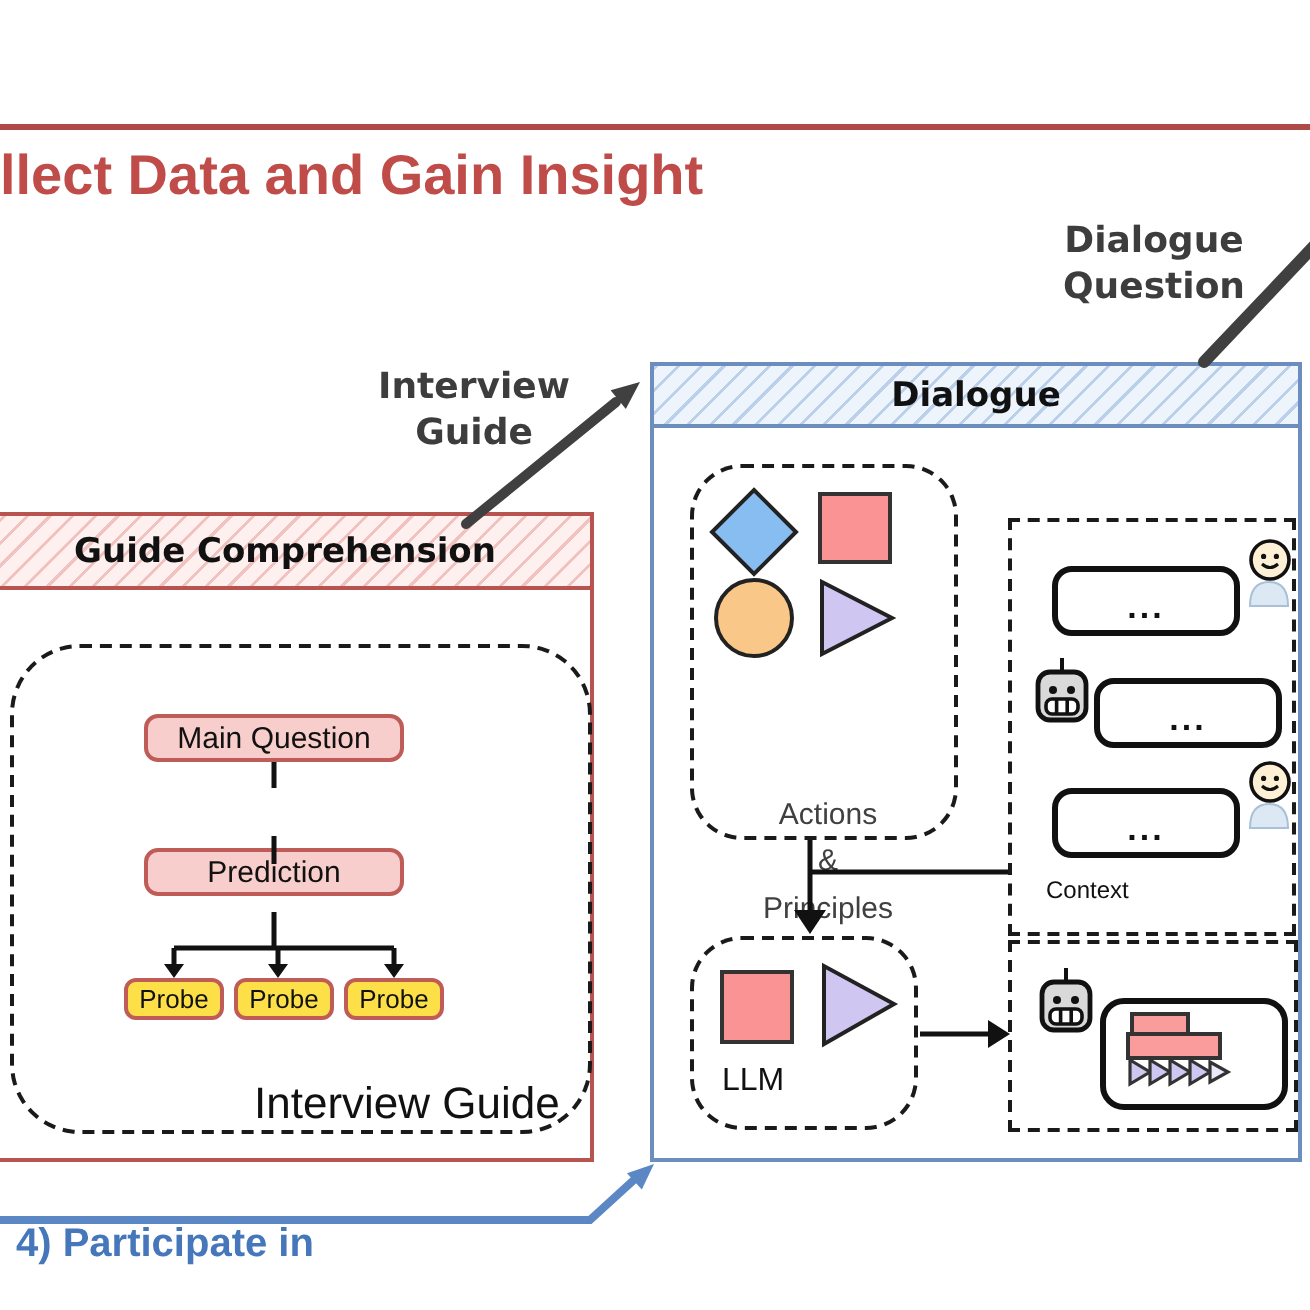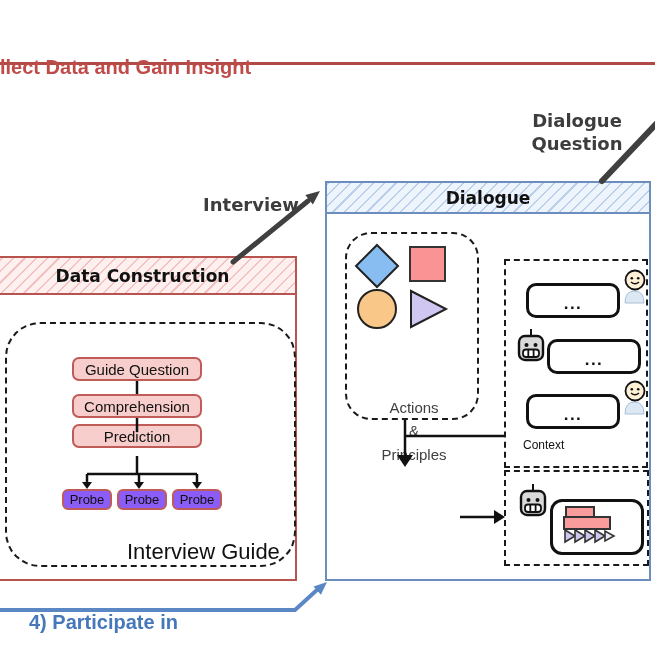--- a/index.html
+++ b/index.html
@@ -4,28 +4,28 @@
 <style>
   html,body{margin:0;padding:0;background:#fff;}
   #canvas{
     position:relative;width:655px;height:655px;background:#fff;overflow:hidden;
     font-family:"Liberation Sans",sans-serif;
   }
   .abs{position:absolute;}
 
   
   #top-line{left:0;top:62px;width:655px;height:3px;background:#b04a47;}
-  #top-heading{left:0;top:56px;font-size:20px;font-weight:bold;color:#bf4c49;white-space:nowrap;}
+  #top-heading{left:0;top:72px;font-size:28px;font-weight:bold;color:#bf4c49;white-space:nowrap;}
 
   .big-label{
     font-family:"DejaVu Sans",sans-serif;font-weight:bold;font-size:18px;color:#3d3d3d;
     text-align:center;line-height:1.25;
   }
   #dialogue-history-label{left:517px;top:110px;width:120px;}
-  #interview-guide-label{left:192px;top:183px;width:118px;margin-top:11px;}
+  #interview-guide-label{left:178px;top:183px;width:118px;}
 
   
   .panel{background:#fff;box-sizing:border-box;}
   #guide-panel{left:-12px;top:256px;width:309px;height:325px;border:2px solid #b85450;}
   #guide-header{
     position:absolute;left:0;top:0;right:0;height:37px;box-sizing:border-box;
     border-bottom:2.5px solid #b85450;
     background-color:#fdf0ef;
     background-image:repeating-linear-gradient(135deg,rgba(225,125,122,0.40) 0 1.5px,transparent 1.5px 8px);
     display:flex;align-items:center;justify-content:center;
@@ -36,21 +36,21 @@
     border:2px dashed #1a1a1a;border-radius:35px;
   }
   .flow-node{
     position:absolute;left:82px;width:130px;height:24px;box-sizing:border-box;
     background:#f8cecc;border:2px solid #c05c58;border-radius:7px;
     display:flex;align-items:center;justify-content:center;
     font-size:15px;color:#111;
   }
   .probe-node{
     position:absolute;top:231px;width:50px;height:21px;box-sizing:border-box;
-    background:#8b5cf6;border:2px solid #c05c58;border-radius:6px;
+    background:#fde047;border:2px solid #c05c58;border-radius:6px;
     display:flex;align-items:center;justify-content:center;font-size:13px;color:#111;
   }
   #guide-caption{position:absolute;left:137px;top:281px;font-size:22px;color:#111;}
 
   #dialogue-panel{left:325px;top:181px;width:326px;height:400px;border:2px solid #6c8ebf;}
   #dialogue-header{
     position:absolute;left:0;top:0;right:0;height:31px;box-sizing:border-box;
     border-bottom:2.5px solid #6c8ebf;
     background-color:#eef4fc;
     background-image:repeating-linear-gradient(135deg,rgba(124,164,212,0.45) 0 1.5px,transparent 1.5px 8px);
@@ -81,50 +81,50 @@
   #person-2{left:294px;top:197px;}
   .robot{position:absolute;width:30px;height:34px;}
   #robot-1{left:189px;top:146px;}
   #robot-2{left:191px;top:301px;}
   #response-box{
     position:absolute;left:223px;top:316px;width:94px;height:56px;box-sizing:border-box;
     background:#fff;border:3.5px solid #111;border-radius:12px;
   }
 
   
-  #participate-label{left:8px;top:611px;font-size:20px;font-weight:bold;color:#4577ba;white-space:nowrap;margin-left:21px;}
+  #participate-label{left:8px;top:611px;font-size:20px;font-weight:bold;color:#4577ba;white-space:nowrap;}
 
   svg{display:block;}
   .overlay{position:absolute;left:0;top:0;pointer-events:none;}
 </style>
 </head>
 <body>
 
 <div id="canvas">
 
   <div id="top-line" class="abs"></div>
   <div id="top-heading" class="abs">llect Data and Gain Insight</div>
 
   <div id="dialogue-history-label" class="abs big-label">
     <div>Dialogue</div>
     <div>Question</div>
   </div>
 
   <div id="interview-guide-label" class="abs big-label">
     <div>Interview</div>
+    <div>Guide</div>
   </div>
 
   <div id="guide-panel" class="abs panel">
     <div id="guide-header">
-      <span>Data Construction</span>
+      <span>Guide Comprehension</span>
     </div>
     <div id="guide-dashed"></div>
 
-    <div class="flow-node" style="top:99px">Guide Question</div>
-    <div class="flow-node" style="top:136px">Comprehension</div>
+    <div class="flow-node" style="top:99px">Main Question</div>
     <div class="flow-node" style="top:166px">Prediction</div>
 
     <div class="probe-node" style="left:72px">Probe</div>
     <div class="probe-node" style="left:127px">Probe</div>
     <div class="probe-node" style="left:182px">Probe</div>
 
     <div id="guide-caption">Interview Guide</div>
 
     <svg class="overlay" width="309" height="325">
       <g stroke="#111" stroke-width="2.5" fill="none">
@@ -198,20 +198,27 @@
       <rect x="3" y="7" width="24" height="24" rx="6" fill="#d9d9d9" stroke="#111" stroke-width="2.4"></rect>
       <circle cx="10.5" cy="16" r="2" fill="#111"></circle>
       <circle cx="19.5" cy="16" r="2" fill="#111"></circle>
       <rect x="7" y="20.5" width="16" height="7.5" rx="3" fill="#fff" stroke="#111" stroke-width="1.8"></rect>
       <line x1="12.3" y1="20.5" x2="12.3" y2="28" stroke="#111" stroke-width="1.8"></line>
       <line x1="17.6" y1="20.5" x2="17.6" y2="28" stroke="#111" stroke-width="1.8"></line>
     </svg>
 
     <div id="context-label">Context</div>
 
+    <div id="llm-box" class="dashed-round">
+      <svg width="110" height="60" style="position:absolute;left:0;top:10px">
+        <rect x="14" y="6" width="35" height="35" fill="#fa9494" stroke="#333" stroke-width="2"></rect>
+        <polygon points="65,3 65,42 100,22" fill="#cfc6f1" stroke="#222" stroke-width="2"></polygon>
+      </svg>
+      <div id="llm-label">LLM</div>
+    </div>
 
     <div id="out-box" class="dashed-square"></div>
     <div id="response-box">
       <svg width="87" height="49">
         <rect x="13" y="5" width="28" height="12" fill="#fa9c9c" stroke="#333" stroke-width="2"></rect>
         <rect x="11" y="15" width="46" height="12" fill="#fa9c9c" stroke="#333" stroke-width="2"></rect>
         <g fill="#cfc6f1" stroke="#333" stroke-width="1.6">
           <polygon points="12,28 12,40 22,34"></polygon>
           <polygon points="22,28 22,40 32,34"></polygon>
           <polygon points="32,28 32,40 42,34"></polygon>

